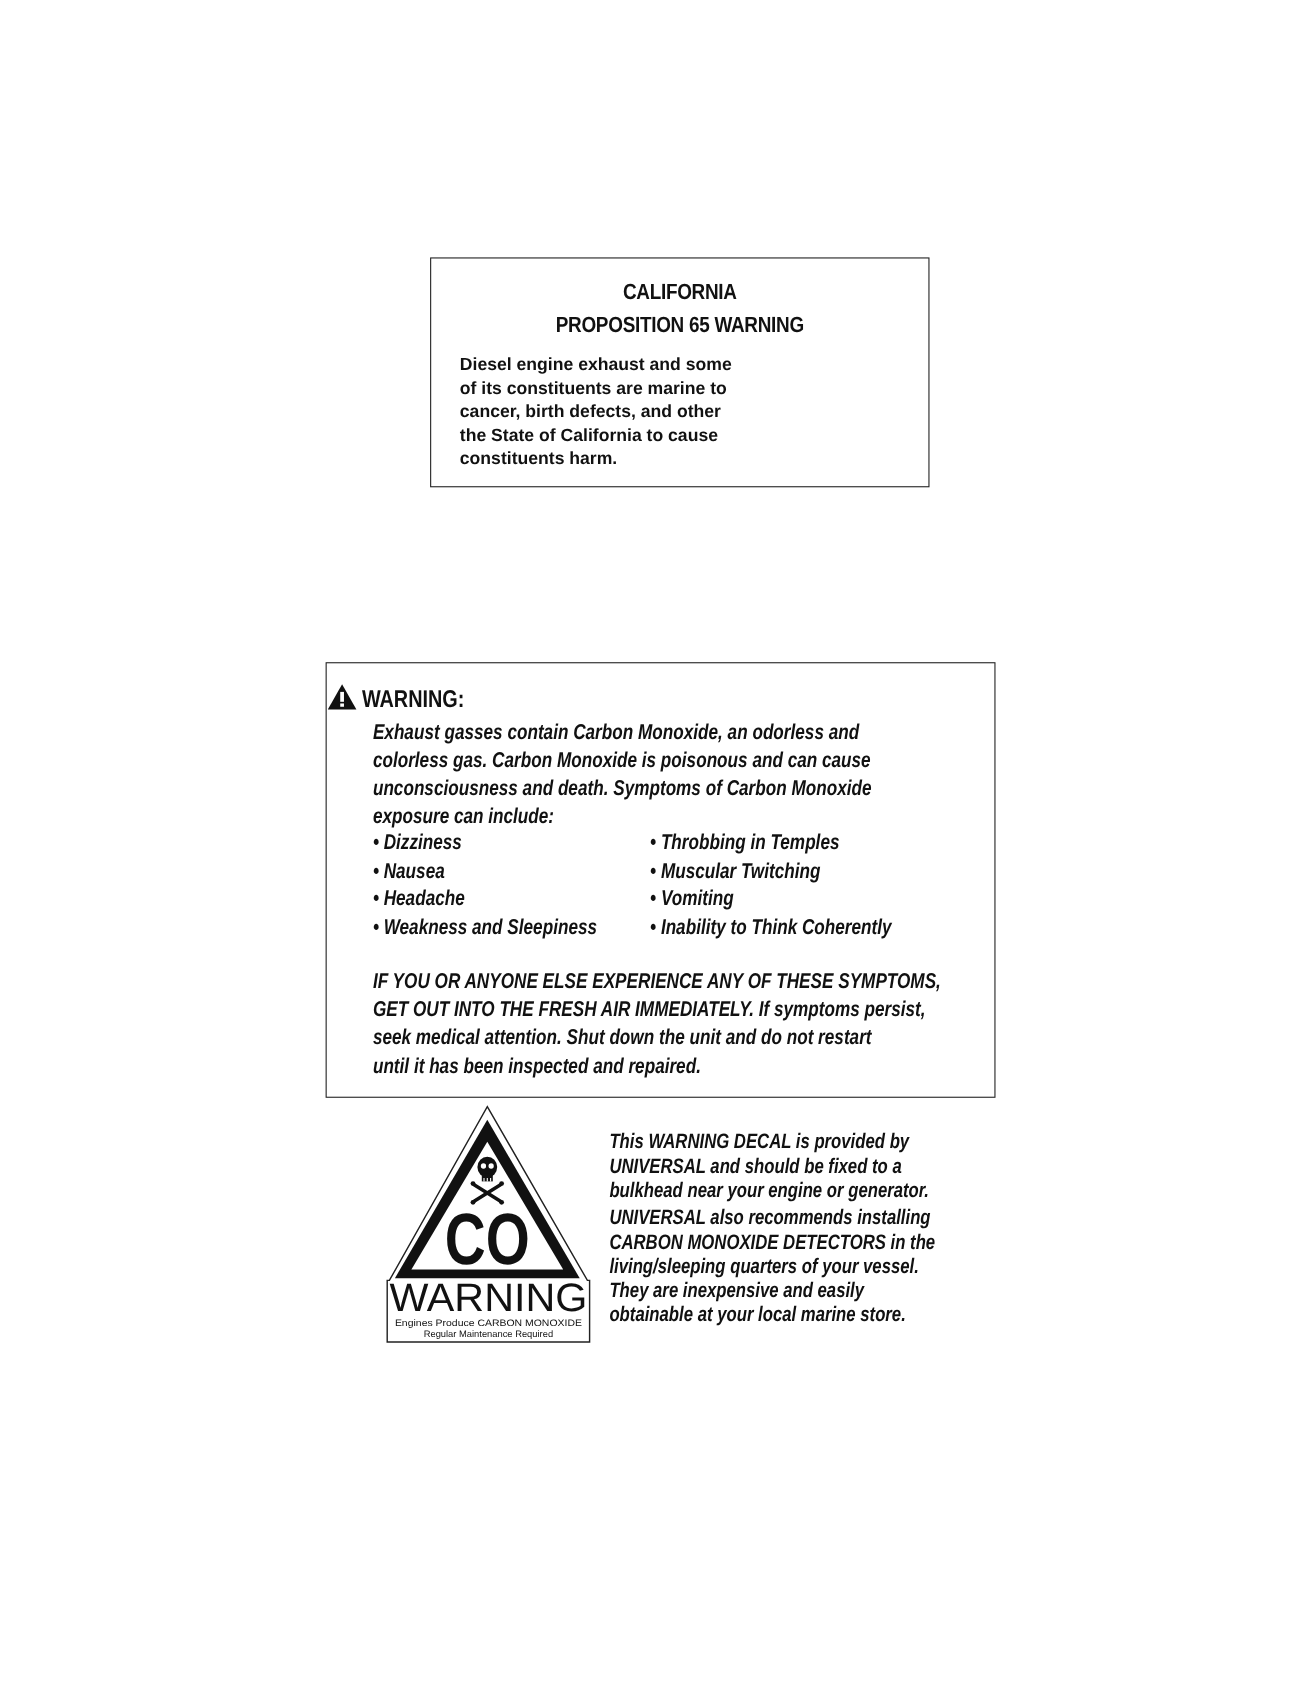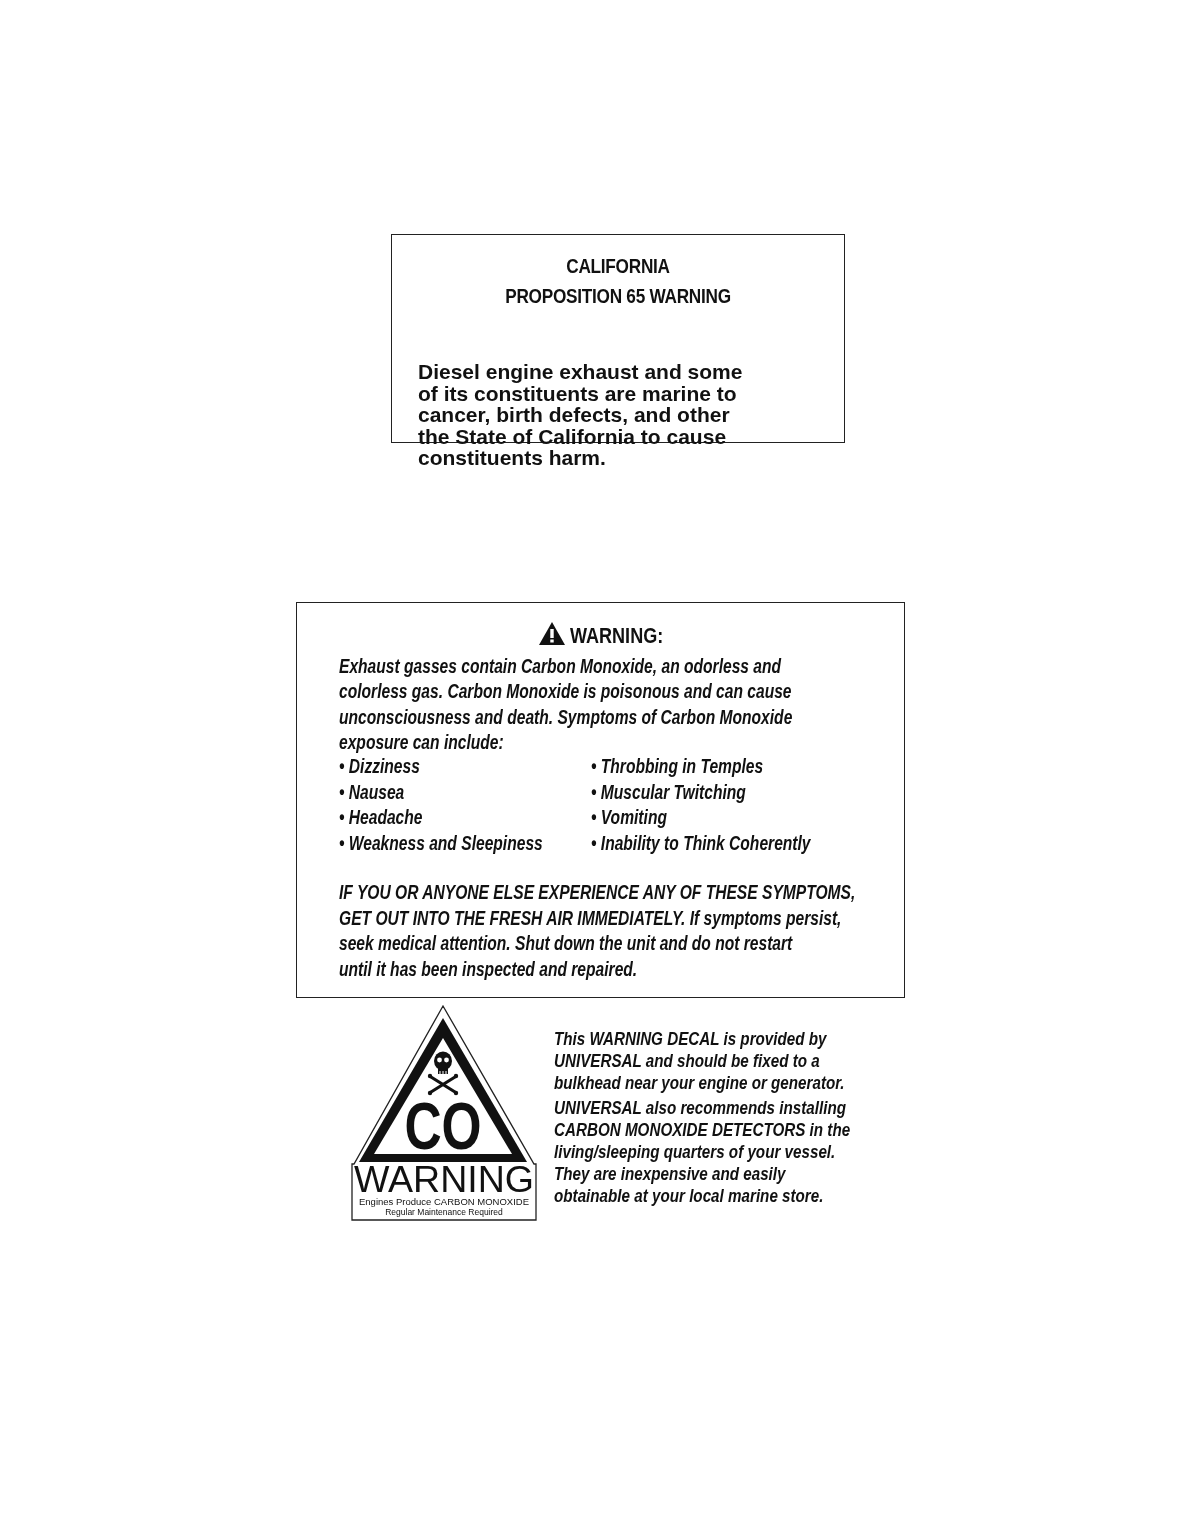--- a/index.html
+++ b/index.html
@@ -13,30 +13,30 @@
     }
     .prop65 .title {
       position:absolute; left:0; right:0; text-align:center;
       font-family:"Liberation Sans", sans-serif; font-weight:bold;
       font-size:20px; letter-spacing:-0.3px; transform:scaleX(0.86); transform-origin:center;
     }
     .prop65 .t1 { top:20px; }
     .prop65 .t2 { top:50px; }
     .prop65 .body {
       position:absolute; left:26px; top:86px; width:390px;
-      font-family:"Liberation Sans", sans-serif; font-weight:bold; font-size:21px; line-height:21.5px;margin-top:40px;
+      font-family:"Liberation Sans", sans-serif; font-weight:bold; font-size:16px; line-height:21.5px;
     }
     .prop65 .body div { white-space:nowrap; }
 
     .co-box {
       position:absolute; left:296px; top:602px; width:609px; height:396px;
       border:1.5px solid #222; box-sizing:border-box;
     }
     .co-title {
-      position:absolute; left:0; right:0; top:18px; text-align:center;
+      position:absolute; left:0; right:0; top:18px; text-align:left;
       font-weight:bold; font-size:22px;
     }
     .co-title .lbl { display:inline-block; transform:scaleX(0.82); transform-origin:left center; margin-right:-20px; }
     .co-title svg { vertical-align:-3px; margin-right:4px; }
     .cond {
       font-family:"Liberation Sans", sans-serif; font-weight:bold; font-style:italic;
       transform:scaleX(0.80); transform-origin:left top; white-space:nowrap;
     }
     .co-para { position:absolute; left:42px; top:51px; font-size:19.5px; line-height:25.3px; }
     .sym-col { position:absolute; top:151px; font-size:19.5px; line-height:25.5px; }

